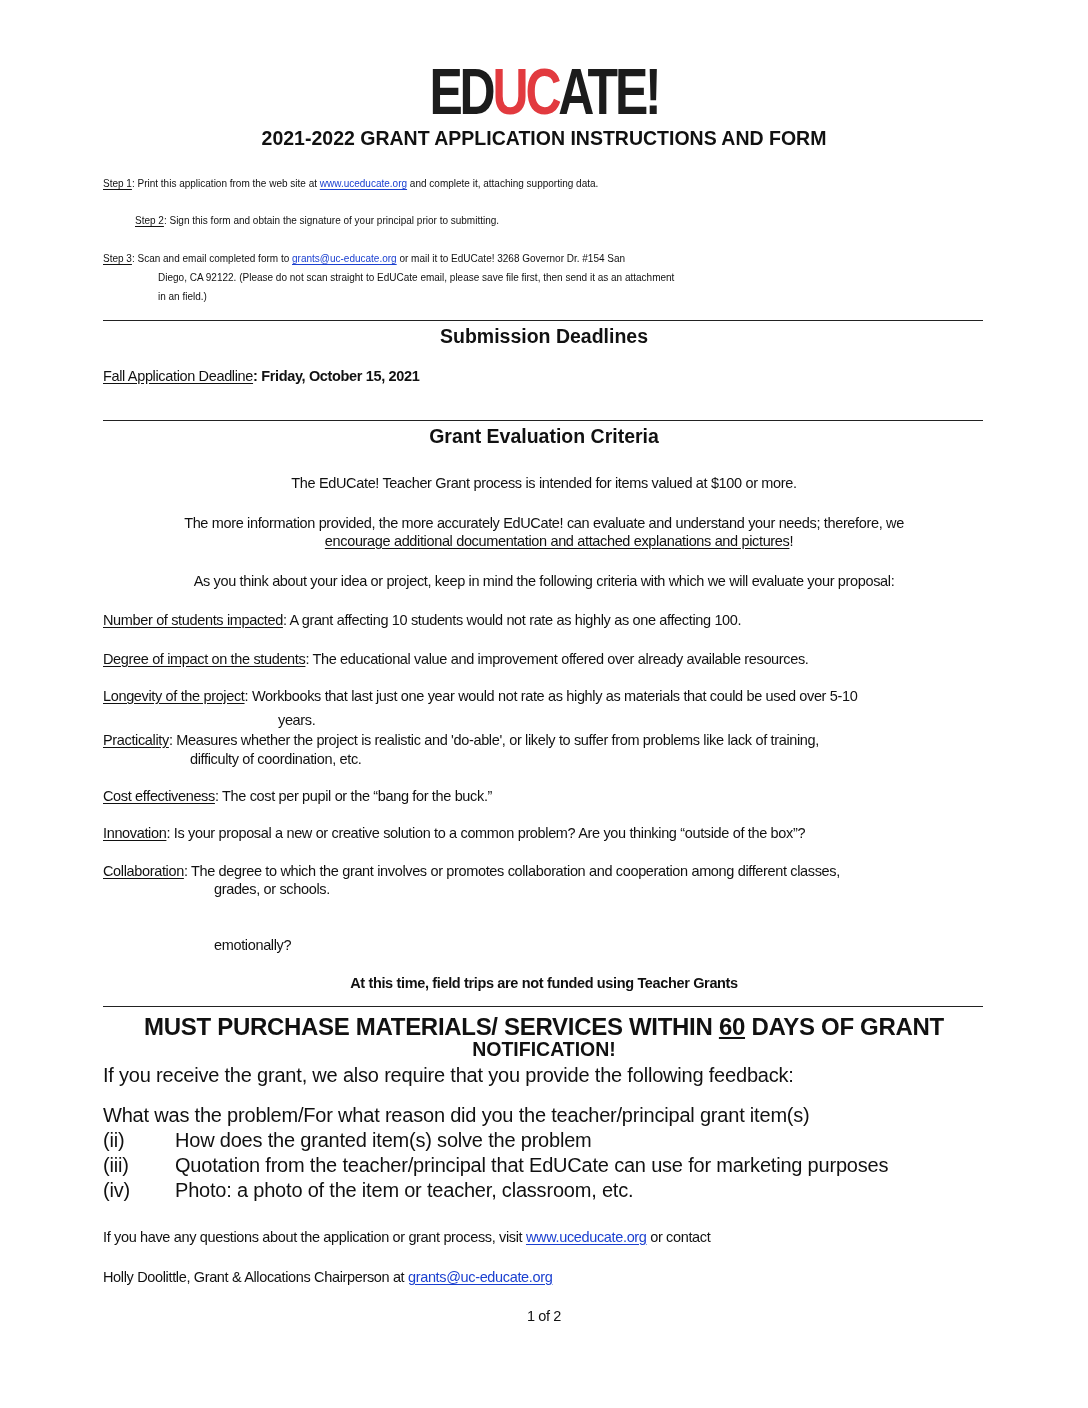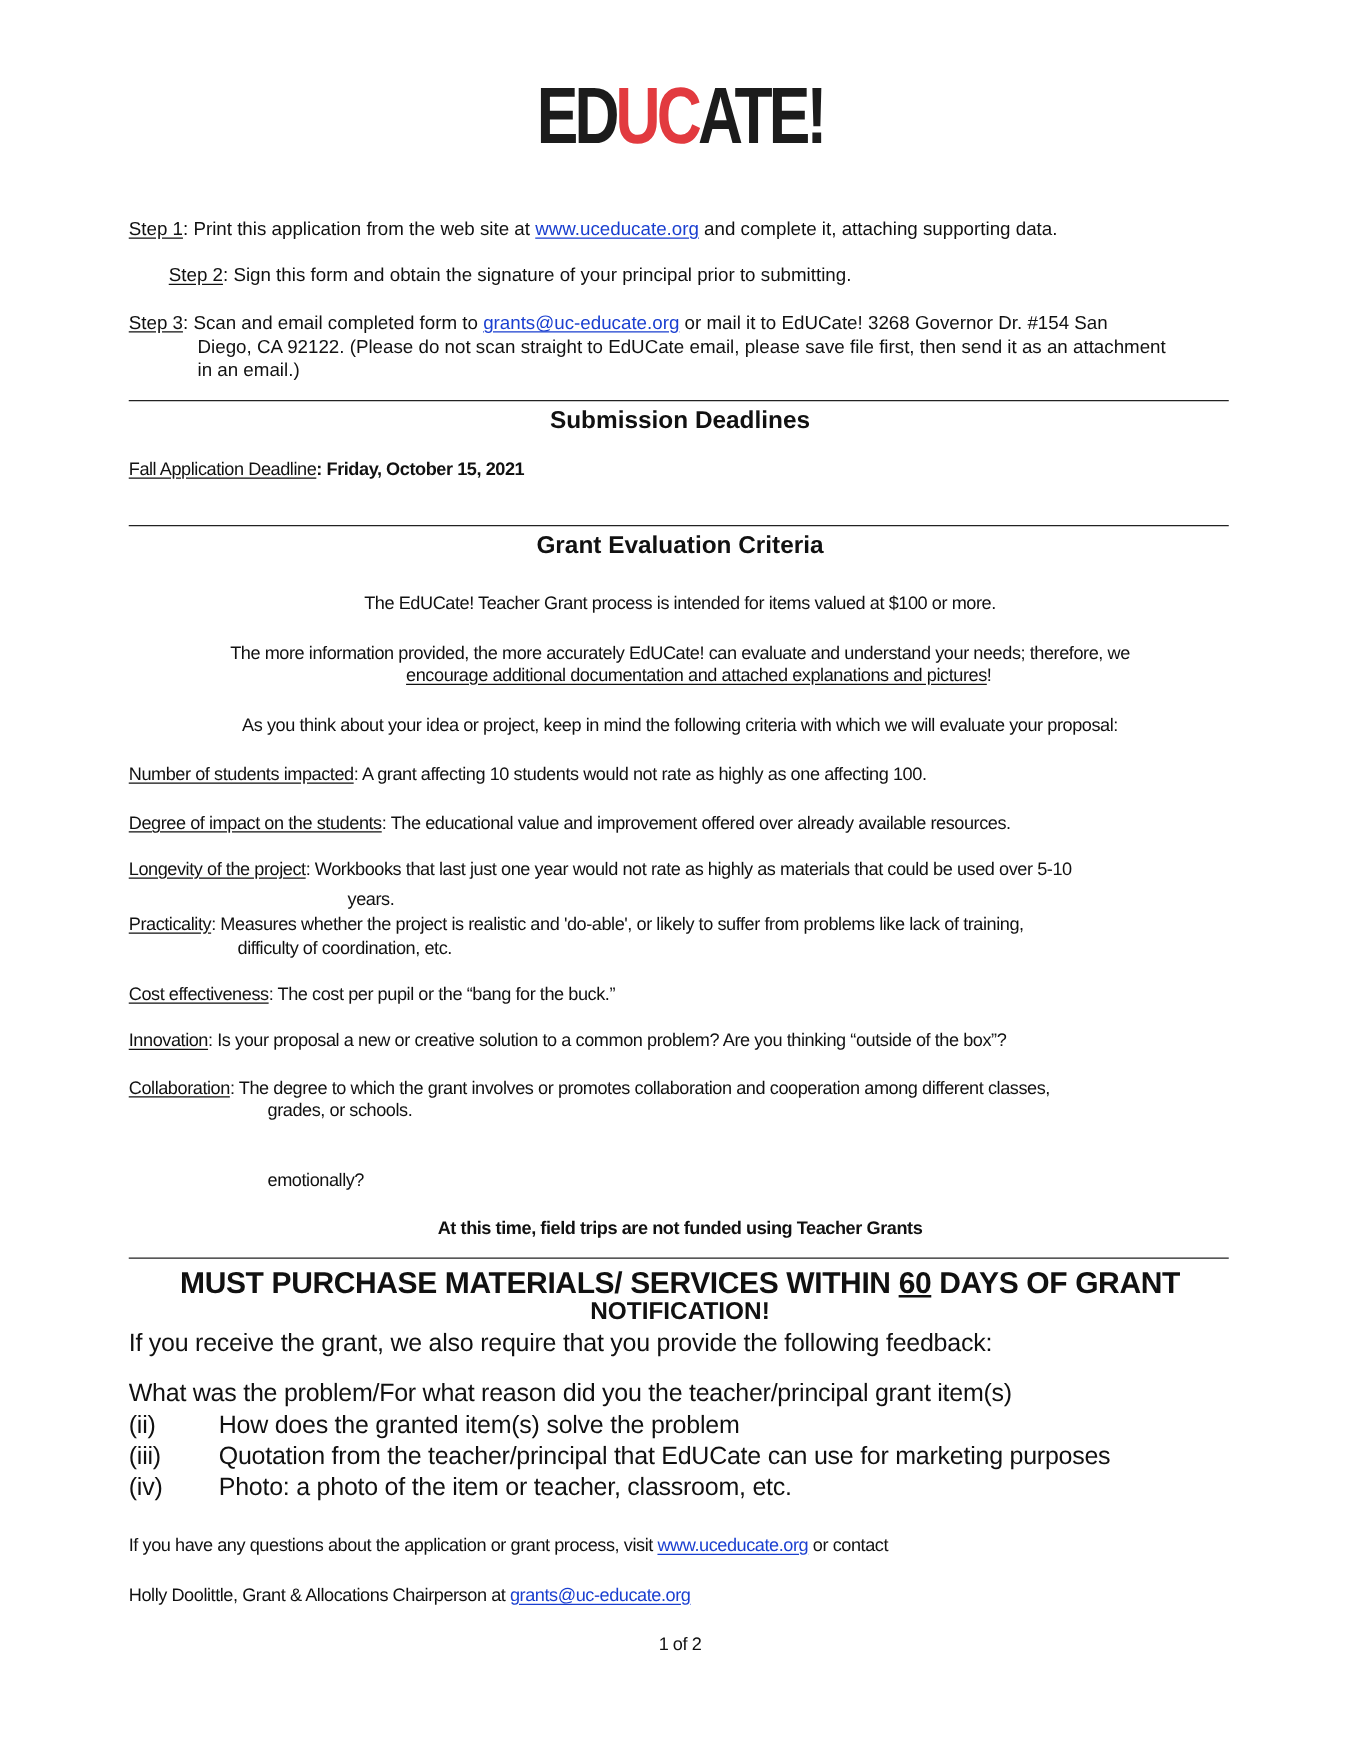--- a/index.html
+++ b/index.html
@@ -14,21 +14,21 @@
       font-family: "Liberation Sans", sans-serif; font-weight: 700;
       font-size: 64px; line-height: 60px; letter-spacing: -4px;
       transform: scaleX(0.78); transform-origin: center;
     }
     .logo .dark { color: #1c1c1c; }
     .logo .red { color: #e23a3f; }
     .title {
       left: 0; width: 1088px; top: 127px; text-align: center;
       font-weight: 700; font-size: 19.5px;
     }
-    .body-text { font-size: 15px; line-height: 19px; }
+    .body-text { font-size: 10px; line-height: 19px; }
     .u { text-decoration: underline; text-underline-offset: 2px; }
     a, .link { color: #1a3fd0; text-decoration: underline; text-underline-offset: 2px; }
     .rule { left: 103px; width: 880px; height: 0; border-top: 1.6px solid #222; }
     .section-head {
       left: 0; width: 1088px; text-align: center; font-weight: 700; font-size: 19.5px;
     }
     .narrow { font-family: "Liberation Sans", sans-serif; font-size: 14.5px; letter-spacing: -0.35px; }
     .center { left: 0; width: 1088px; text-align: center; }
     .big { font-size: 20px; line-height: 25px; }
     .list-num { display: inline-block; width: 72px; }
@@ -36,34 +36,35 @@
   </style>
 </head>
 <body>
 
 <div class="page">
 
   <div class="abs logo">
     <span class="dark">ED</span><span class="red">UC</span><span class="dark">ATE!</span>
   </div>
 
+  <div class="abs title">2021-2022 GRANT APPLICATION INSTRUCTIONS AND FORM</div>
 
   <div class="abs body-text" style="left:103px; top:174px; width:890px;">
     <span class="u">Step 1</span><span>: Print this application from the web site at </span><a>www.uceducate.org</a><span> and complete it, attaching supporting data.</span>
   </div>
 
   <div class="abs body-text" style="left:103px; top:211px; width:890px;margin-left:32px;">
     <span class="u">Step 2</span><span>: Sign this form and obtain the signature of your principal prior to submitting.</span>
   </div>
 
   <div class="abs body-text" style="left:103px; top:249px; width:890px;">
     <span class="u">Step 3</span><span>: Scan and email completed form to </span><a>grants@uc-educate.org</a><span> or mail it to EdUCate! 3268 Governor Dr. #154  San</span>
   </div>
   <div class="abs body-text" style="left:158px; top:268px; width:840px;">Diego, CA 92122. (Please do not scan straight to EdUCate email, please save file first, then send it as an attachment</div>
-  <div class="abs body-text" style="left:158px; top:287px; width:840px;">in an email.)</div>
+  <div class="abs body-text" style="left:158px; top:287px; width:840px;">in an field.)</div>
 
   <div class="abs rule" style="top:320px;"></div>
 
   <div class="abs section-head" style="top:325px;">Submission Deadlines</div>
 
   <div class="abs narrow" style="left:103px; top:368px;">
     <span class="u">Fall Application Deadline</span><span class="bold">: Friday, October 15, 2021</span>
   </div>
 
   <div class="abs rule" style="top:420px;"></div>

